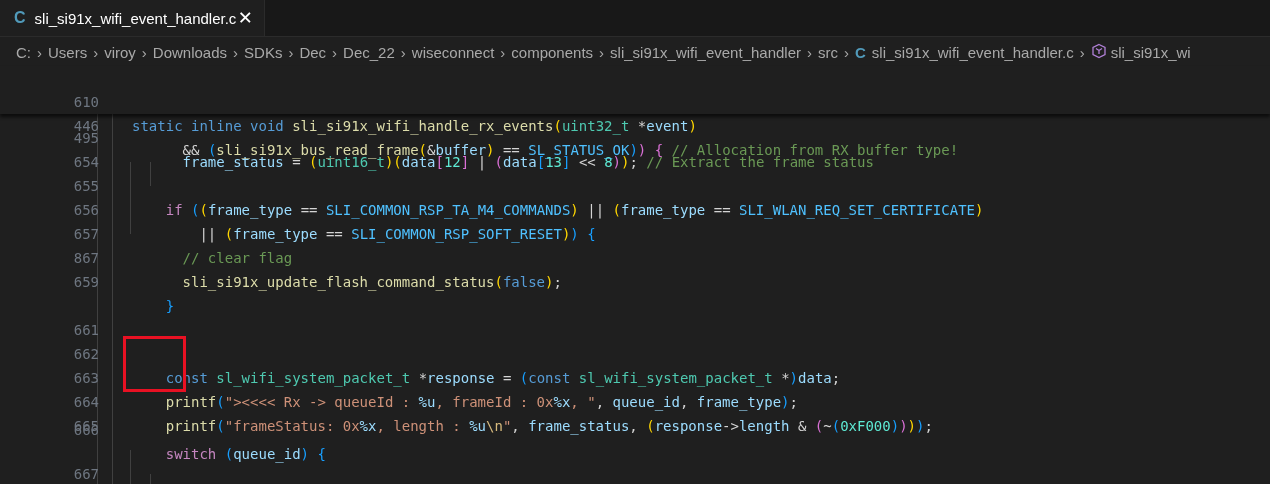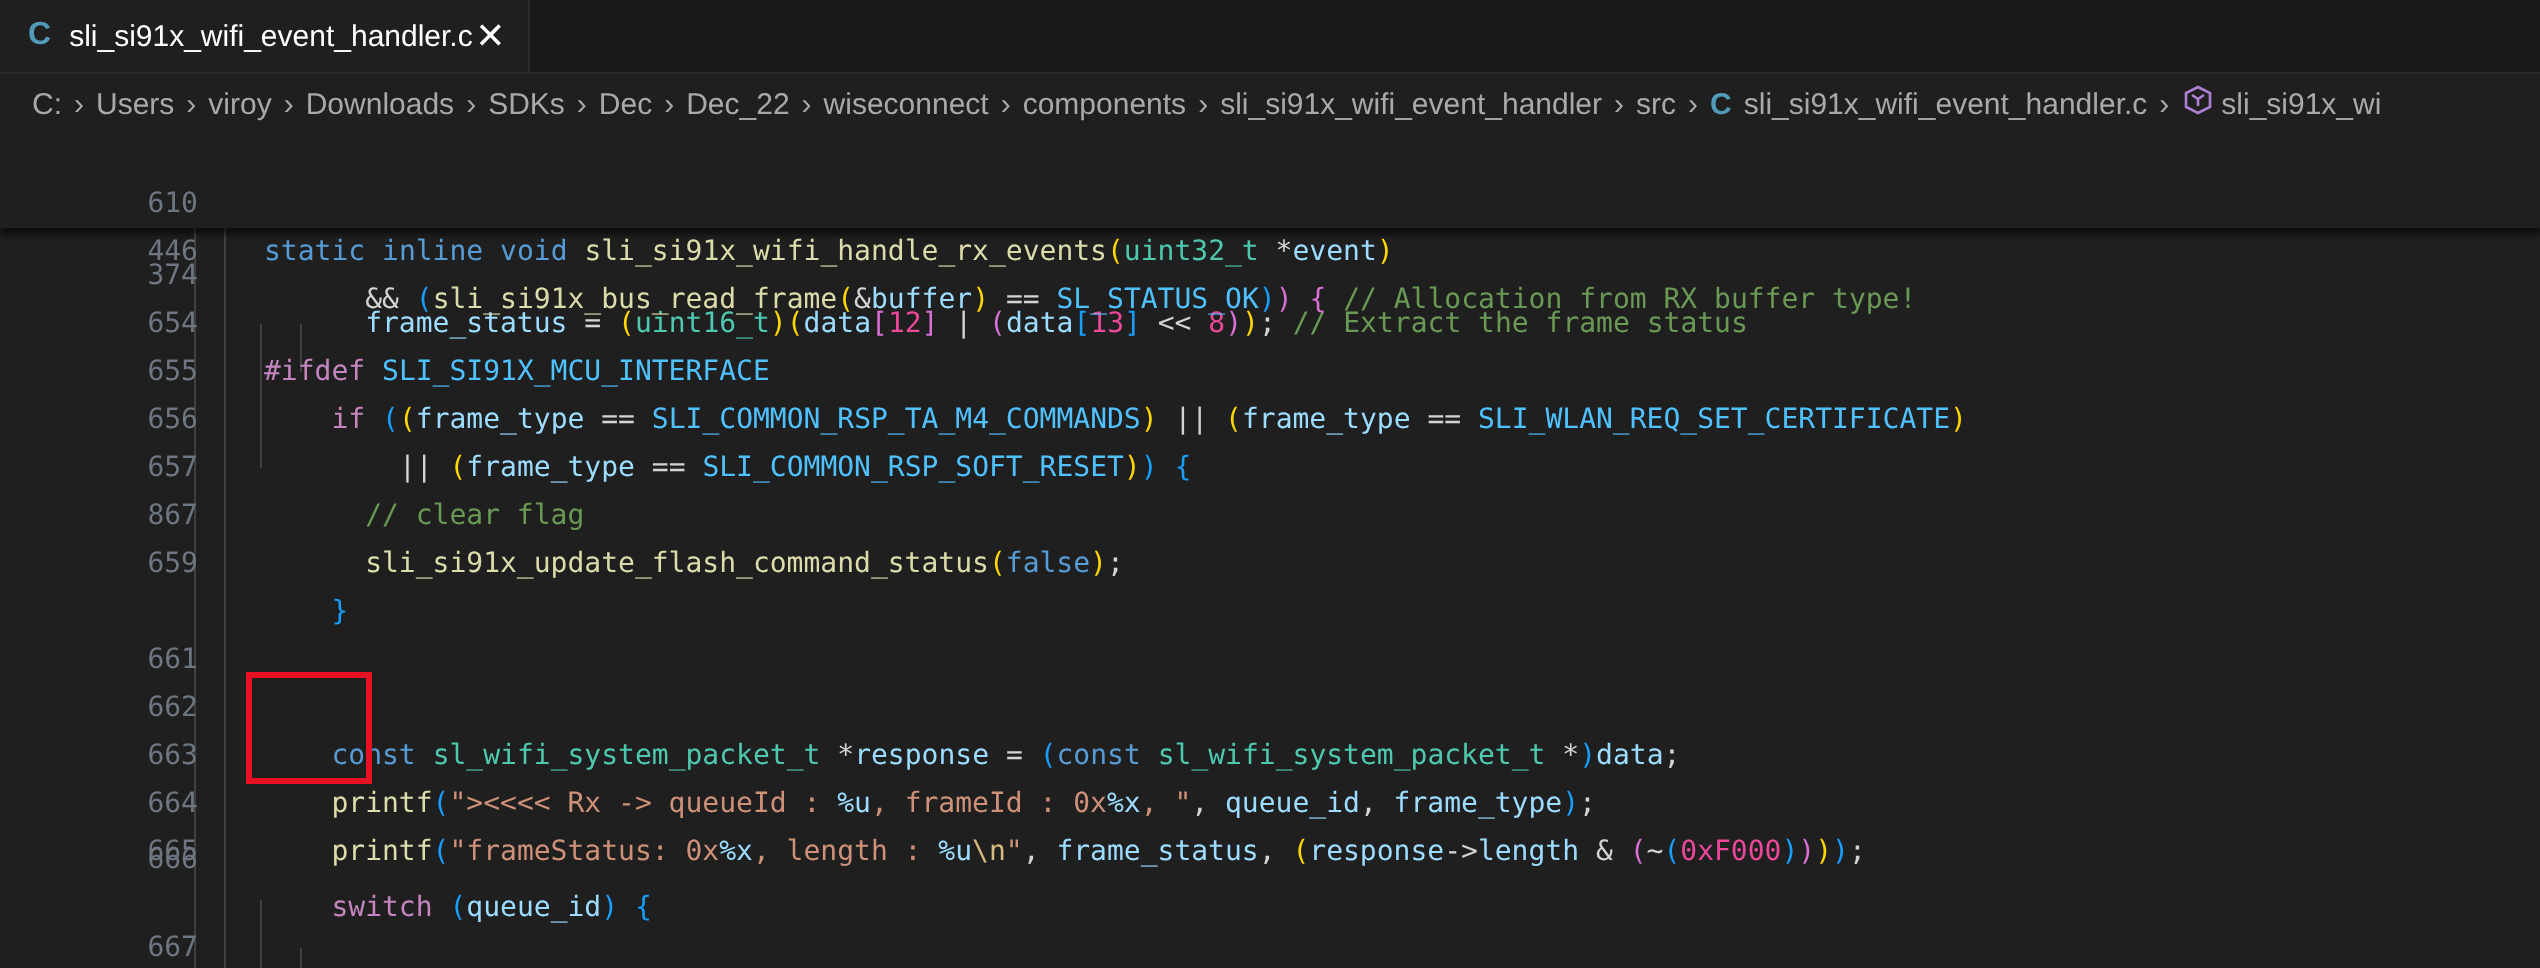--- a/index.html
+++ b/index.html
@@ -42,21 +42,21 @@
   }
   .guide { position: absolute; width: 1px; background: #404040; }
   .kw { color: #569cd6; }
   .kw2 { color: #c586c0; }
   .fn { color: #dcdcaa; }
   .ty { color: #4ec9b0; }
   .var { color: #9cdcfe; }
   .mac { color: #4fc1ff; }
   .str { color: #ce9178; }
   .cm { color: #6a9955; }
-  .num { color: #ec4899; }
+  .num { color: #5eead4; }
   .pre { color: #c586c0; }
   .op { color: #d4d4d4; }
   .b1 { color: #ffd700; }
   .b2 { color: #da70d6; }
   .b3 { color: #179fff; }
   .esc { color: #d7ba7d; }
   .highlight-box {
     position: absolute; left: 123px; top: 336px; width: 63px; height: 56px;
     border: 3px solid #e81123; box-sizing: border-box; z-index: 6;
   }
@@ -121,27 +121,26 @@
       <span class="ln">610</span>
       <span class="code"><span class="kw">static</span> <span class="kw">inline</span> <span class="kw">void</span> <span class="fn">sli_si91x_wifi_handle_rx_events</span><span class="b1">(</span><span class="ty">uint32_t</span> <span class="op">*</span><span class="var">event</span><span class="b1">)</span></span>
     </div>
     <div class="line" style="top:24px;">
       <span class="ln">446</span>
       <span class="code">      <span class="op">&amp;&amp;</span> <span class="b3">(</span><span class="fn">sli_si91x_bus_read_frame</span><span class="b1">(</span><span class="op">&amp;</span><span class="var">buffer</span><span class="b1">)</span> <span class="op">==</span> <span class="mac">SL_STATUS_OK</span><span class="b3">)</span><span class="b2">)</span> <span class="b2">{</span> <span class="cm">// Allocation from RX buffer type!</span></span>
     </div>
   </div>
 
   <div class="line" style="top:36px;">
-    <span class="ln">374</span>
+    <span class="ln">495</span>
     <span class="code">      <span class="var">frame_status</span> <span class="op">=</span> <span class="b1">(</span><span class="ty">uint16_t</span><span class="b1">)(</span><span class="var">data</span><span class="b2">[</span><span class="num">12</span><span class="b2">]</span> <span class="op">|</span> <span class="b2">(</span><span class="var">data</span><span class="b3">[</span><span class="num">13</span><span class="b3">]</span> <span class="op">&lt;&lt;</span> <span class="num">8</span><span class="b2">)</span><span class="b1">)</span>; <span class="cm">// Extract the frame status</span></span>
   </div>
 
   <div class="line" style="top:60px;">
     <span class="ln">654</span>
-    <span class="code"><span class="pre">#ifdef</span> <span class="mac">SLI_SI91X_MCU_INTERFACE</span></span>
   </div>
 
   <div class="line" style="top:84px;">
     <span class="ln">655</span>
     <span class="code">    <span class="kw2">if</span> <span class="b3">(</span><span class="b1">(</span><span class="var">frame_type</span> <span class="op">==</span> <span class="mac">SLI_COMMON_RSP_TA_M4_COMMANDS</span><span class="b1">)</span> <span class="op">||</span> <span class="b1">(</span><span class="var">frame_type</span> <span class="op">==</span> <span class="mac">SLI_WLAN_REQ_SET_CERTIFICATE</span><span class="b1">)</span></span>
   </div>
 
   <div class="line" style="top:108px;">
     <span class="ln">656</span>
     <span class="code">        <span class="op">||</span> <span class="b1">(</span><span class="var">frame_type</span> <span class="op">==</span> <span class="mac">SLI_COMMON_RSP_SOFT_RESET</span><span class="b1">)</span><span class="b3">)</span> <span class="b3">{</span></span>

